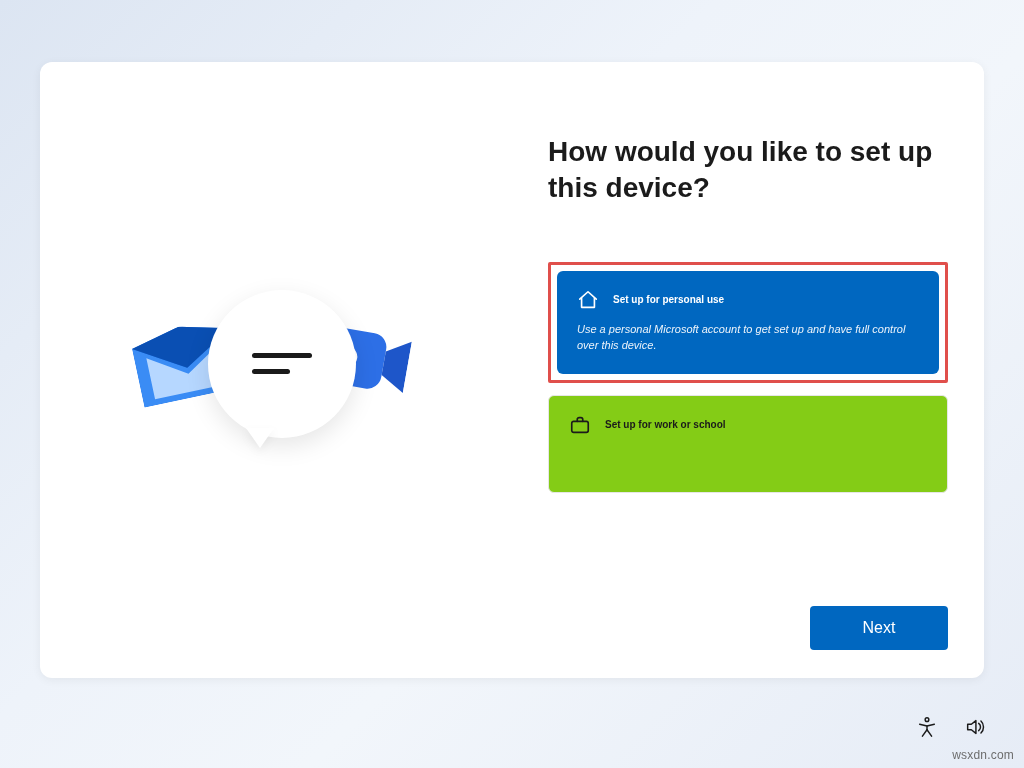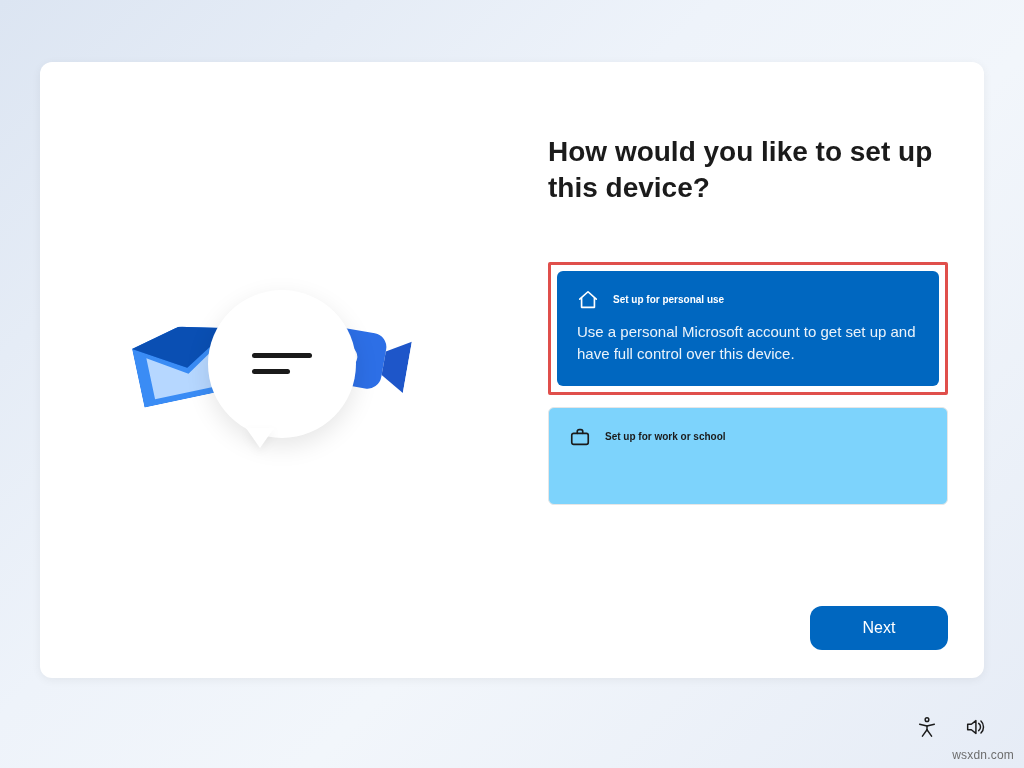--- a/index.html
+++ b/index.html
@@ -98,52 +98,52 @@
 
   .option-card {
     border-radius: 6px;
     padding: 18px 20px 20px 20px;
   }
   .option-card.selected {
     background: #0067c0;
     color: #ffffff;
   }
   .option-card.unselected {
-    background: #7dd3fc;
+    background: #84cc16;
     border: 1px solid #e6e6e6;
     color: #1b1b1b;
   }
   .option-header {
     display:flex;
     align-items:center;
     gap: 14px;
     margin-bottom: 10px;
   }
   .option-icon { width:22px; height:22px; flex-shrink:0; }
   .option-title { font-size: 10px; font-weight: 600; }
-  .option-desc { font-size: 15px; line-height: 1.5; }
+  .option-desc { font-size: 11px; line-height: 1.5; font-style: italic; }
   .option-card.selected .option-desc { color: rgba(255,255,255,0.92); }
   .option-card.unselected .option-desc { color: #5a5a5a; }
 
   .option-card.unselected.clipped {
     
     height: 98px;
     overflow: hidden;
   }
 
   .next-row {
     position: absolute;
     right: 36px;
     bottom: 28px;
   }
   .next-btn {
     background: #0067c0;
     color: #ffffff;
     border: none;
-    border-radius: 12px;
+    border-radius: 4px;
     width: 138px;
     height: 44px;
     font-size: 16px;
     font-weight: 500;
     cursor: pointer;
   }
 
   .tray {
     position: absolute;
     right: 38px;

